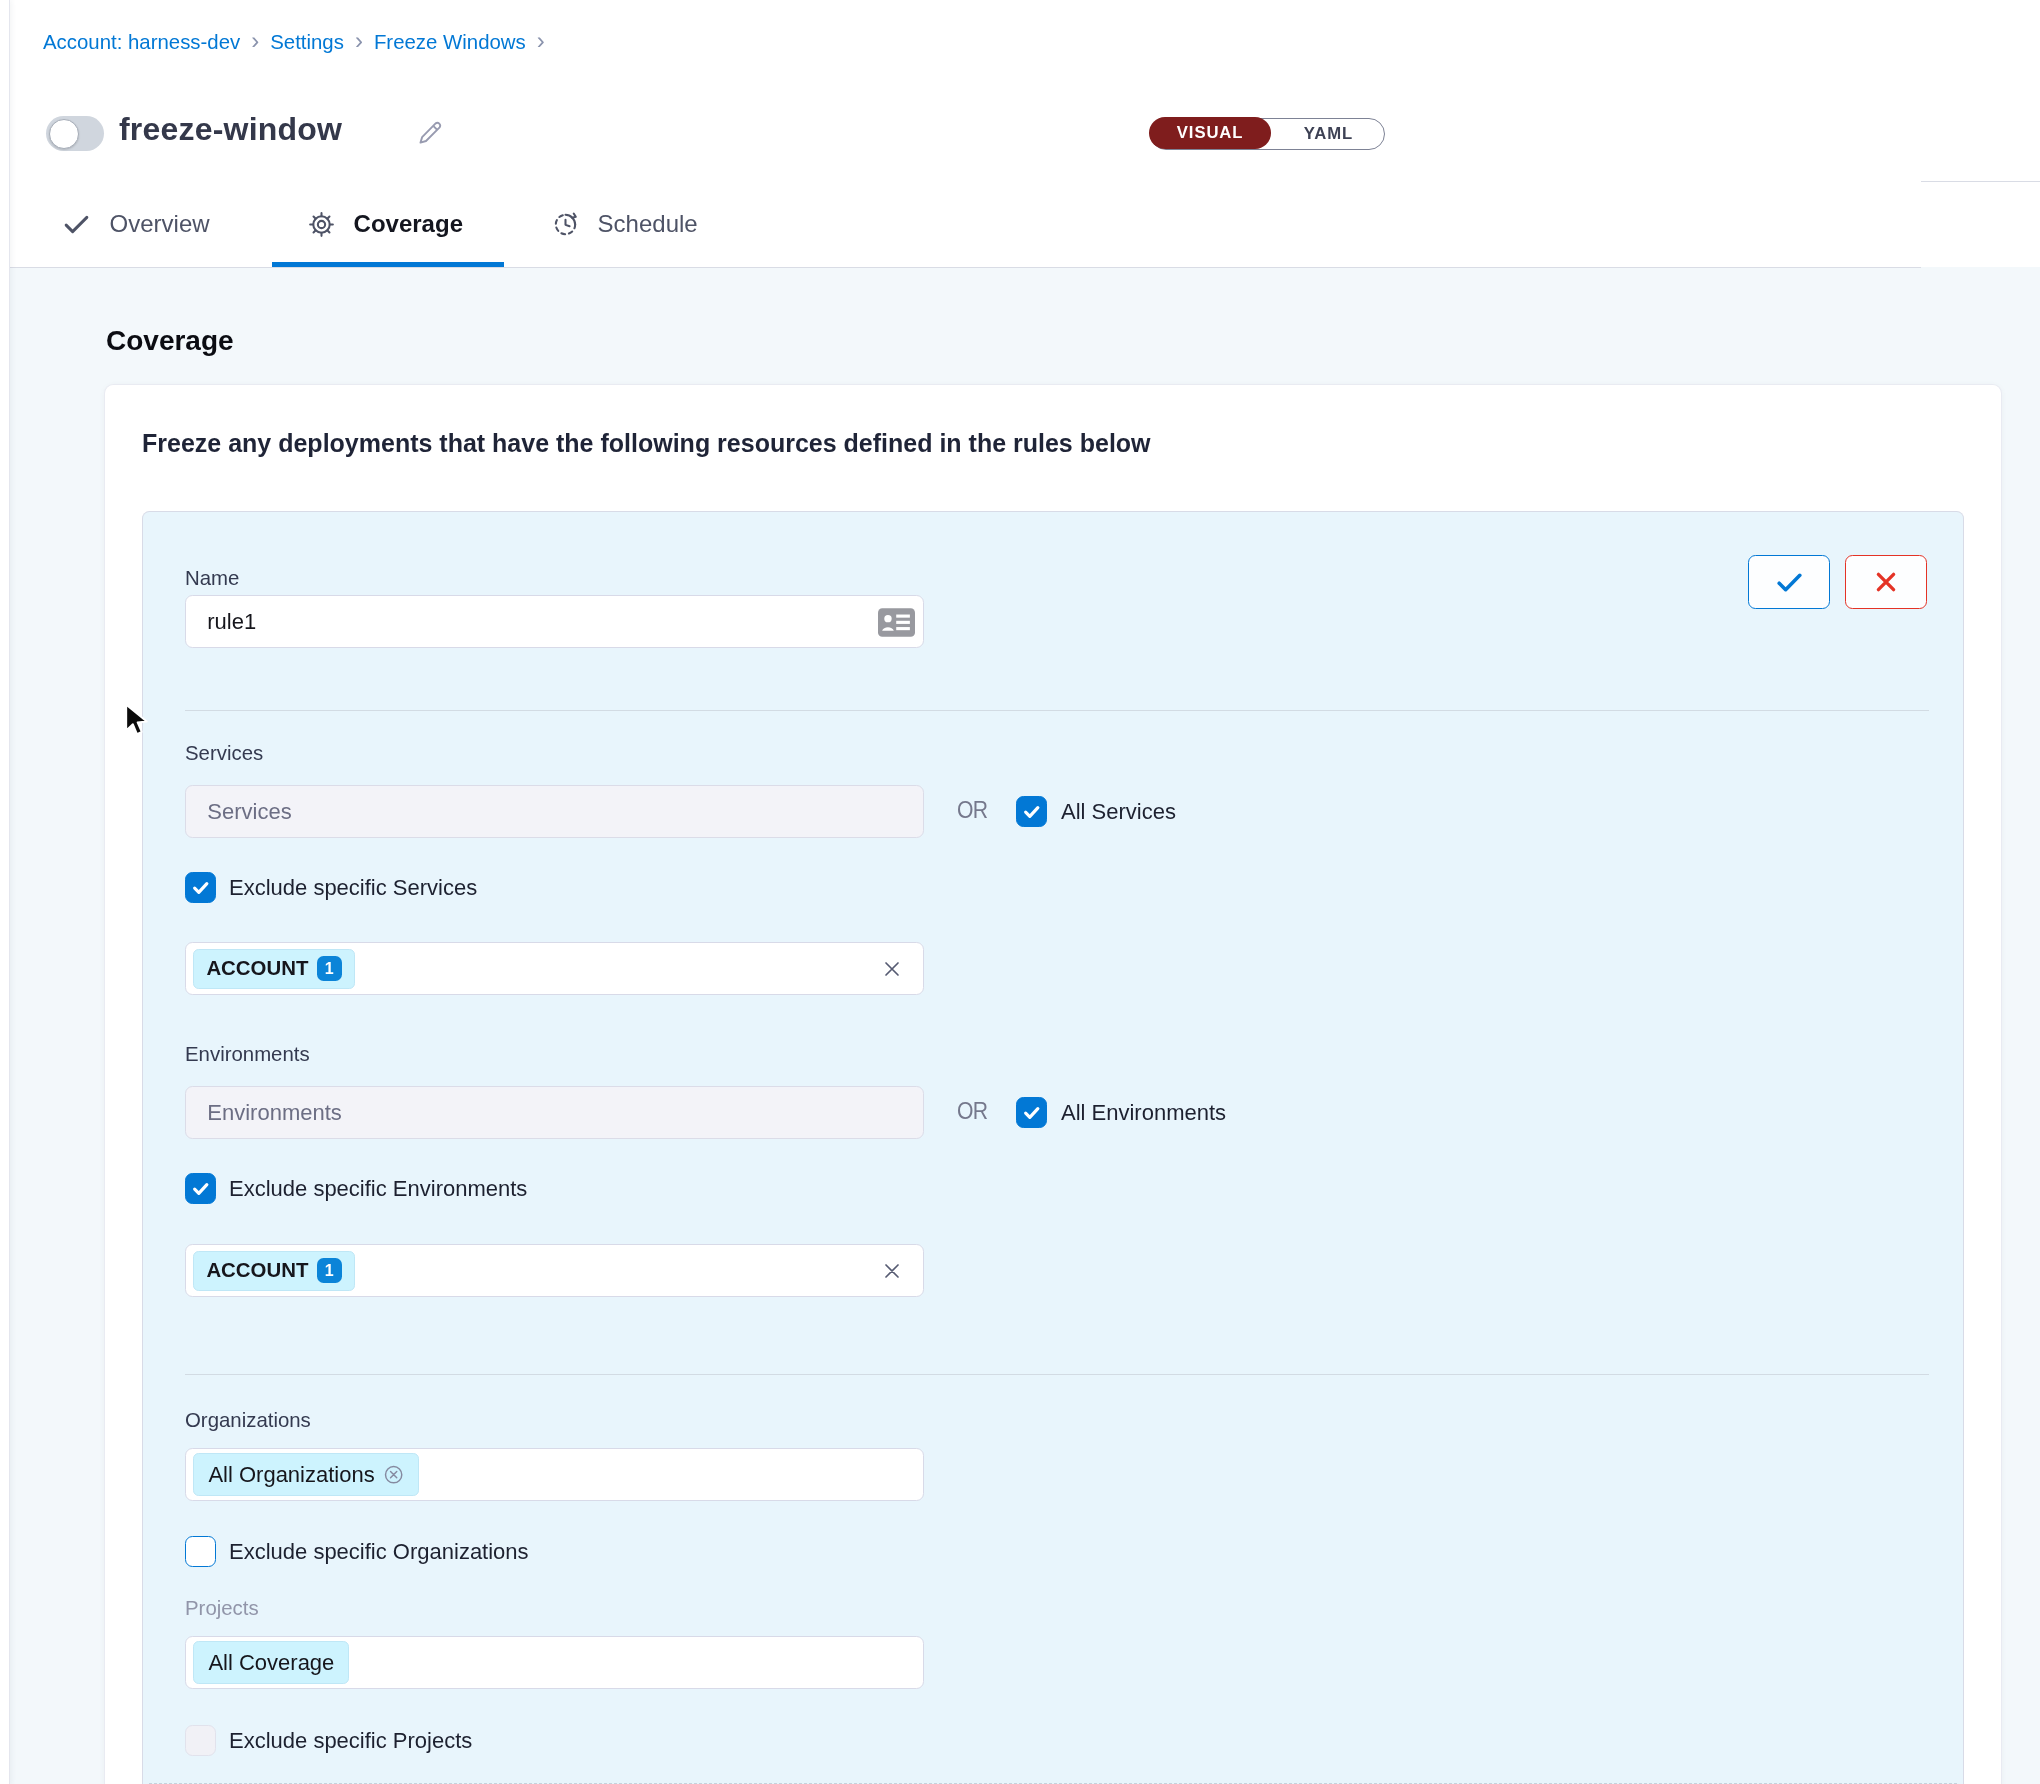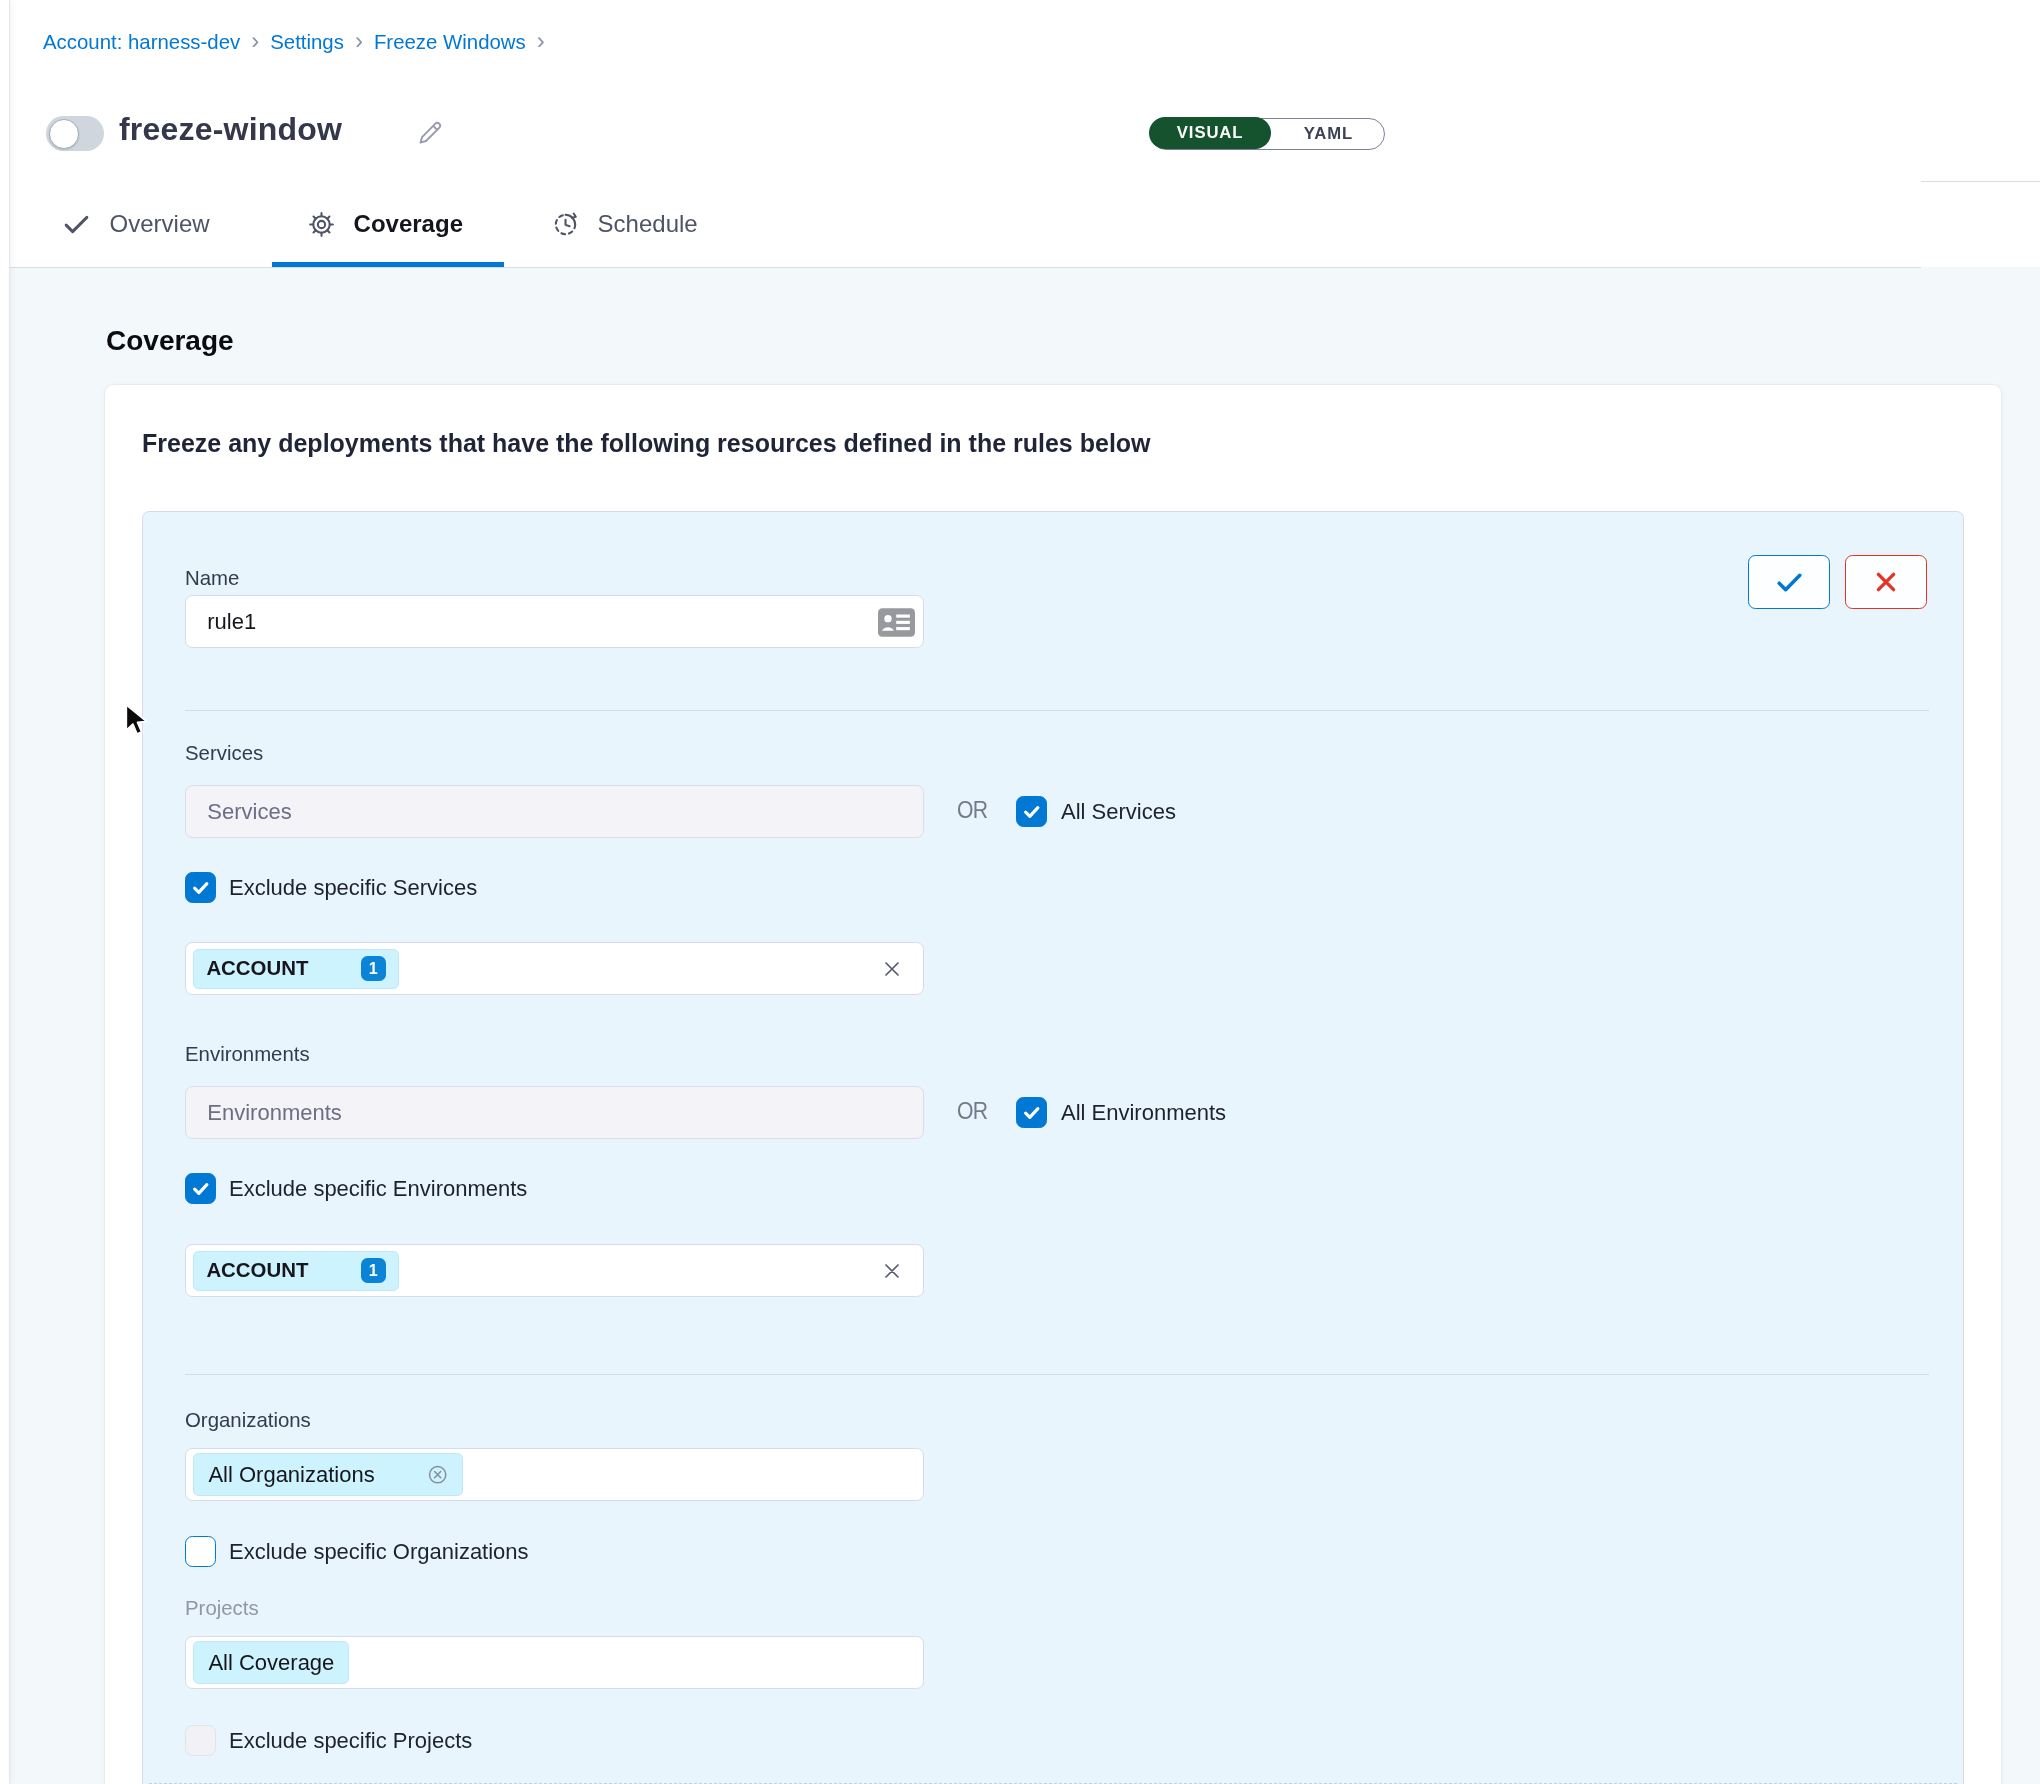--- a/index.html
+++ b/index.html
@@ -17,21 +17,21 @@
   .row-title{left:0;top:85px;width:2041px;height:96px;background:#fff;border-bottom:0.9px solid #d9dce5;}
   .toggle{position:absolute;left:46px;top:31px;width:58px;height:35px;border-radius:17.6px;background:#d0d6de;cursor:pointer;}
   .toggle-knob{position:absolute;left:2.8px;top:2.8px;width:30px;height:30px;border-radius:50%;background:#fff;
                border:1.9px solid #a6adb8;box-sizing:border-box;box-shadow:0 0.9px 1.9px rgba(0,0,0,.15);}
   .page-title{position:absolute;left:119px;top:26px;font-size:32px;font-weight:700;color:#34384a;letter-spacing:0.2px;}
   .pencil{position:absolute;left:416px;top:33px;width:30px;height:30px;cursor:pointer;}
   .view-toggle{position:absolute;left:1150px;top:33px;width:235px;height:32px;border:1.9px solid #7d8295;
                border-radius:17.6px;background:#fff;box-sizing:border-box;}
   .seg{position:absolute;display:flex;align-items:center;justify-content:center;
        font-size:16.7px;font-weight:700;letter-spacing:0.9px;cursor:pointer;}
-  .seg-visual{left:-1.9px;top:-1.9px;width:122px;height:32px;background:#14532d;color:#fff;border-radius:17.6px;}
+  .seg-visual{left:-1.9px;top:-1.9px;width:122px;height:32px;background:#7f1d1d;color:#fff;border-radius:17.6px;}
   .seg-yaml{right:0;top:0;width:111px;height:29px;color:#3d4154;}
   .row-tabs{left:0;top:181px;width:1921px;height:86px;background:#fff;border-bottom:0.9px solid #d9dce5;}
   .tab{position:absolute;top:0;height:86px;display:flex;align-items:center;gap:17.6px;font-size:24px;color:#4e5366;cursor:pointer;}
   .tab.active{font-weight:700;color:#14161f;}
   .tab-underline{position:absolute;left:272px;bottom:0;width:232px;height:4.6px;background:#0278d5;}
   
   .page-bg{left:0;top:267px;width:2041px;height:1518px;background:#f3f8fb;}
   .content-heading{left:106px;top:325px;font-size:28px;font-weight:700;color:#0b0c12;}
   .white-card{left:104px;top:384px;width:1898px;height:1401px;background:#fff;border:0.9px solid #e9ebf2;border-bottom:none;
               border-radius:9.3px 9.3px 0 0;box-sizing:border-box;box-shadow:0 1.9px 5.6px rgba(96,97,112,.06);}
@@ -55,21 +55,21 @@
   .cb{position:absolute;width:31px;height:31px;border-radius:7.4px;background:#fff;border:1.9px solid #0278d5;
       box-sizing:border-box;display:flex;align-items:center;justify-content:center;cursor:pointer;}
   .cb svg{visibility:hidden;}
   .cb.checked{background:#0278d5;border-color:#0278d5;}
   .cb.checked svg{visibility:visible;}
   .cb.disabled{border:0.9px solid #e1e2ec;background:#f1f1f6;cursor:default;}
   .cb-label{position:absolute;font-size:22px;color:#1d2130;line-height:31px;}
   .tag-input{position:absolute;width:739px;height:53px;box-sizing:border-box;border:0.9px solid #d8dae8;border-radius:7.4px;
              background:#fff;display:flex;align-items:center;padding:0 20.4px 0 7.4px;cursor:text;}
   .chip{display:inline-flex;align-items:center;background:#cdf3fe;border:0.9px solid #bfe7f6;border-radius:5.6px;
-        height:38px;padding:0 12px;font-size:20.4px;font-weight:600;color:#16161c;cursor:pointer;gap:44px;}
+        height:38px;padding:0 12px;font-size:20.4px;font-weight:600;color:#16161c;cursor:pointer;}
   .chip.lg{font-weight:400;font-size:22px;height:41px;padding:0 14px;}
   .chip-count{display:inline-flex;align-items:center;justify-content:center;width:25px;height:25px;margin-left:8.3px;
               border-radius:6.5px;background:#0b84d8;color:#fff;font-size:16px;font-weight:700;}
   .chip-x{margin-left:8.3px;display:inline-flex;cursor:pointer;}
   .clear-x{margin-left:auto;display:inline-flex;cursor:pointer;}
   .cursor{left:122px;top:703px;z-index:60;pointer-events:none;}
 </style>
 </head>
 <body>
 

